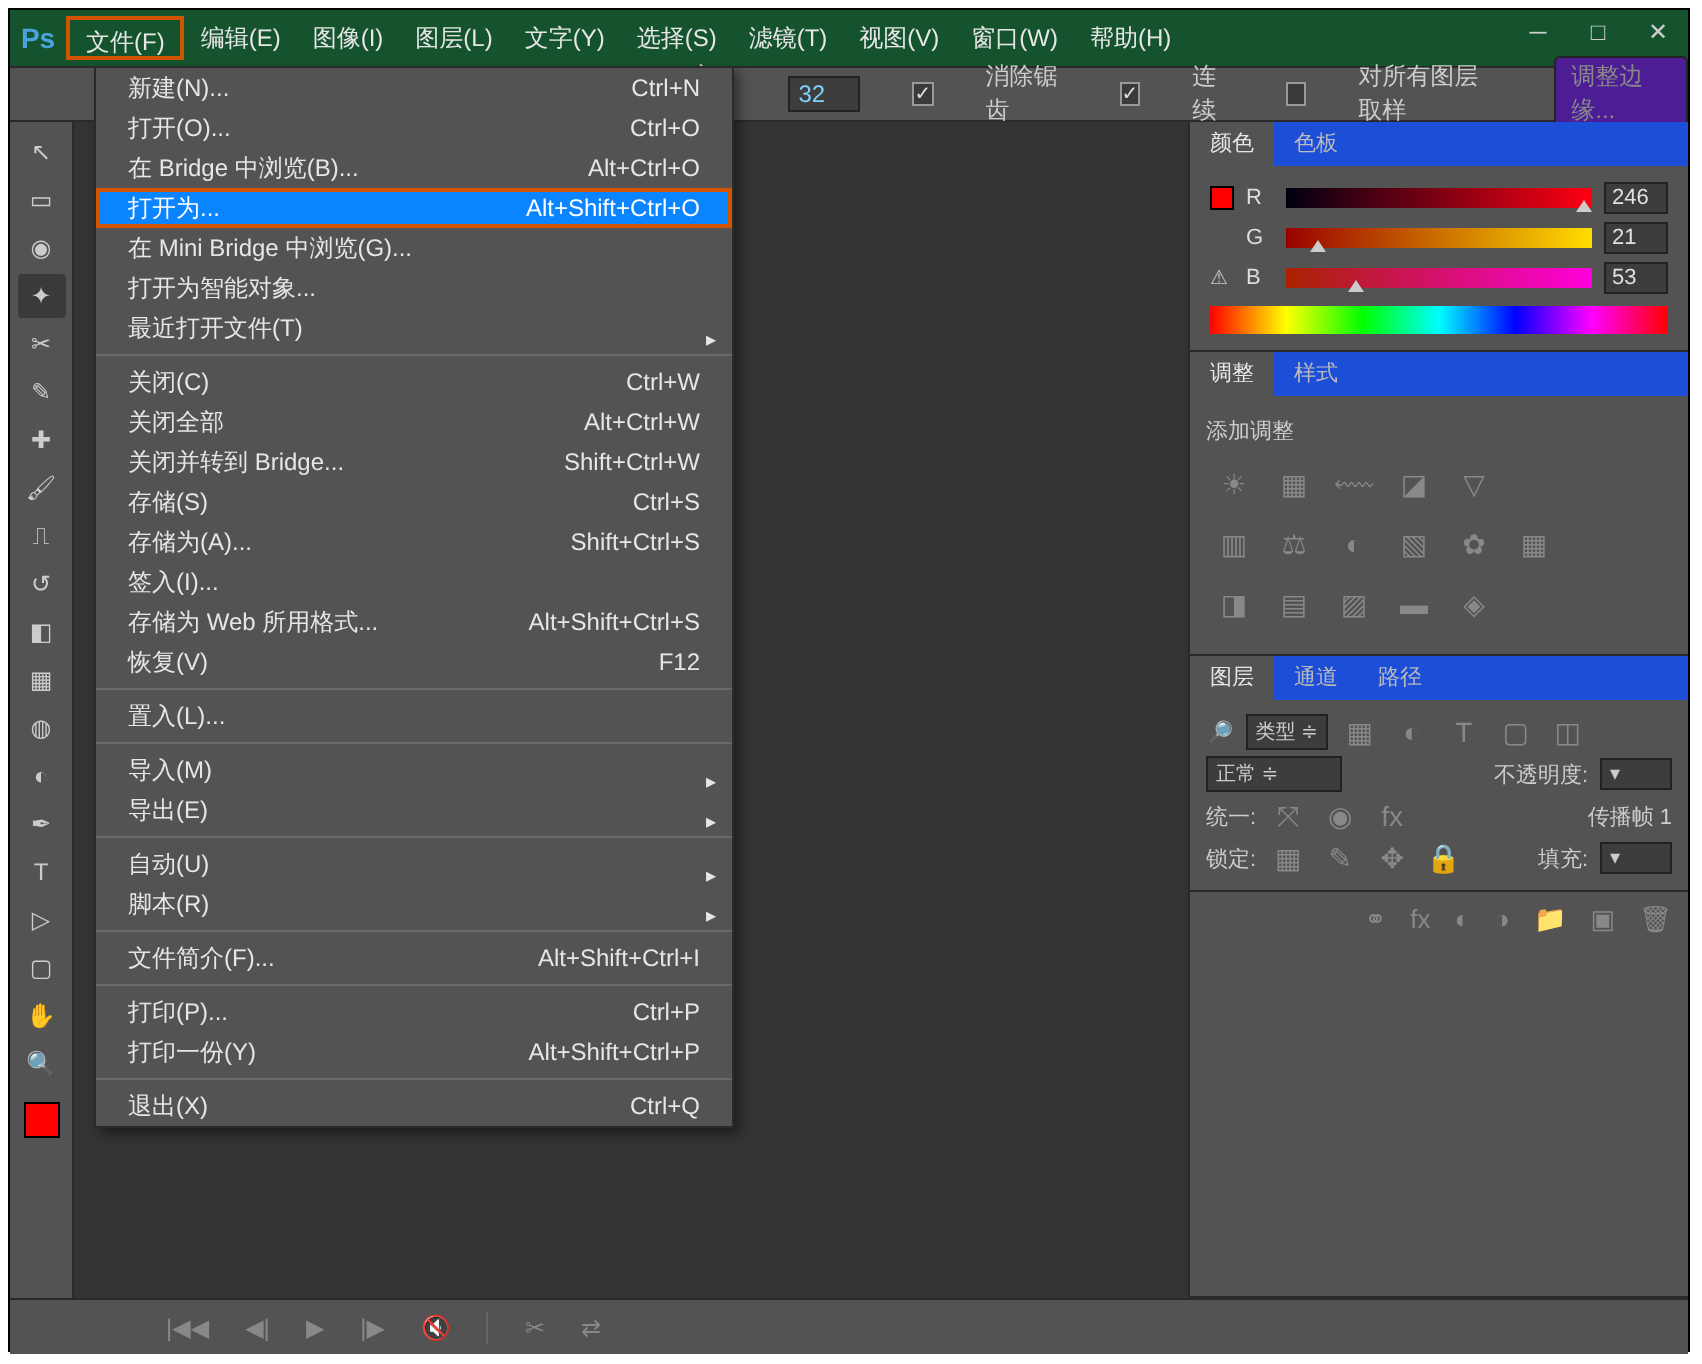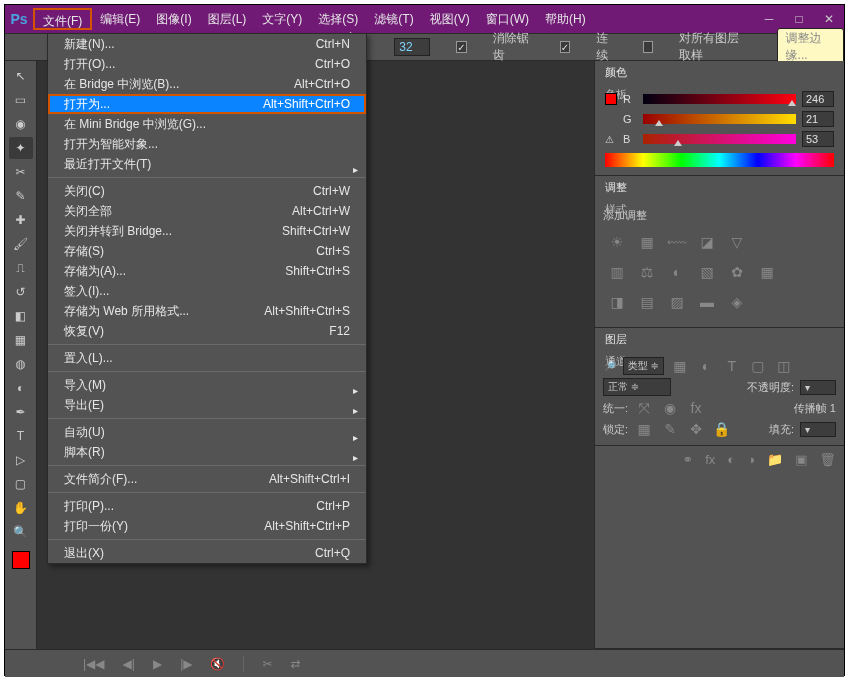--- a/index.html
+++ b/index.html
@@ -1,39 +1,39 @@
 <!DOCTYPE html>
 <html><head>
 <meta charset="utf-8">
 <style>
 * { margin: 0; padding: 0; box-sizing: border-box; font-family: "Microsoft YaHei", Arial, sans-serif; }
 body { background: #ffffff; width: 851px; height: 682px; overflow: hidden; }
 .app { width: 841px; height: 672px; background: #333333; position: relative; margin: 4px; border: 1px solid #000; }
-.titlebar { height: 28px; background: #701a75; display: flex; align-items: center; }
+.titlebar { height: 28px; background: #14532d; display: flex; align-items: flex-start; }
 .logo { width: 28px; height: 28px; display: flex; align-items: center; justify-content: center; color: #4aa3df; font-weight: bold; font-size: 14px; }
 .menubar { display: flex; height: 28px; align-items: center; }
 .menu-item { padding: 0 8px; color: #e6e6e6; font-size: 12px; cursor: pointer; height: 22px; line-height: 22px; }
 .menu-item.hl { border: 2px solid #d35400; }
 .winctrl { margin-left: auto; display: flex; }
 .winbtn { width: 30px; height: 22px; color: #ccc; display:flex; align-items:center; justify-content:center; font-size: 12px; cursor: pointer;}
 .optbar { height: 28px; background: #535353; border-top: 1px solid #2a2a2a; border-bottom: 1px solid #2a2a2a; display: flex; align-items: center; color: #ccc; font-size: 12px; padding-left: 50px; gap: 26px;}
 .optbar input[type=text]{ width: 36px; background: #3d3d3d; border: 1px solid #222; color:#7dd3fc; font-size: 12px; padding: 1px 4px;}
 .optbar .chk { width: 12px; height: 12px; border: 1px solid #999; background:#3a3a3a; display:inline-flex; align-items:center; justify-content:center; font-size:10px; }
 .optbar .chk.on::after{content:"✓"; color:#ddd;}
-.btn-be { background:#fef9c3; border:1px solid #222; border-radius:3px; padding:1px 8px; font-size:12px; color:#888;}
+.btn-be { background:#4c1d95; border:1px solid #222; border-radius:3px; padding:1px 8px; font-size:12px; color:#888;}
 .main { display: flex; height: calc(672px - 28px - 28px - 28px); }
 .toolbar { width: 32px; background: #535353; border-right:1px solid #2a2a2a; display:flex; flex-direction:column; gap:2px; padding-top:4px; align-items:center;}
 .tool { width:24px; height:22px; display:flex; align-items:center; justify-content:center; color:#ccc; font-size:12px; cursor:pointer; border-radius:2px;}
 .tool.active { background:#3a3a3a; }
 .fgcolor { width:18px; height:18px; background:#ff0000; border:1px solid #000; margin-top:6px; position:relative;}
 .fgcolor::after{content:""; position:absolute; width:18px; height:18px; background:#fff; border:1px solid #000; top:6px; left:6px; z-index:-1;}
 .canvasarea { flex:1; background:#333333; position:relative;}
 .rightpanel { width:250px; background:#535353; display:flex; flex-direction:column; border-left:1px solid #2a2a2a; font-size:11px; color:#ccc;}
 .panel { border-bottom:1px solid #2a2a2a; }
-.tabs { display:flex; background:#1d4ed8; height:22px;flex-direction:column; }
+.tabs { display:flex; background:#1d4ed8; height:22px; }
 .tab { padding:0 10px; line-height:22px; font-size:11px; color:#bbb; cursor:pointer;}
 .tab.active { background:#535353; color:#e6e6e6;}
 .colorpanel { padding:8px 10px; }
 .colorrow { display:flex; align-items:center; gap:6px; margin-bottom:4px;}
 .colorrow .swatch{ width:12px; height:12px; background:#ff0000; border:1px solid #000;}
 .colorrow .label{ width:14px; color:#ddd; font-size:11px;}
 .slider { flex:1; height:10px; position:relative;}
 .slider .tri{ position:absolute; width:0; height:0; border-left:4px solid transparent; border-right:4px solid transparent; border-bottom:6px solid #ccc; bottom:-2px;}
 .valbox{ width:32px; background:#3d3d3d; border:1px solid #222; color:#e0e0e0; font-size:11px; padding:1px 3px;}
 .rainbow { height:14px; width:100%; background: linear-gradient(90deg, #f00, #ff0, #0f0, #0ff, #00f, #f0f, #f00); margin-top:6px;}

